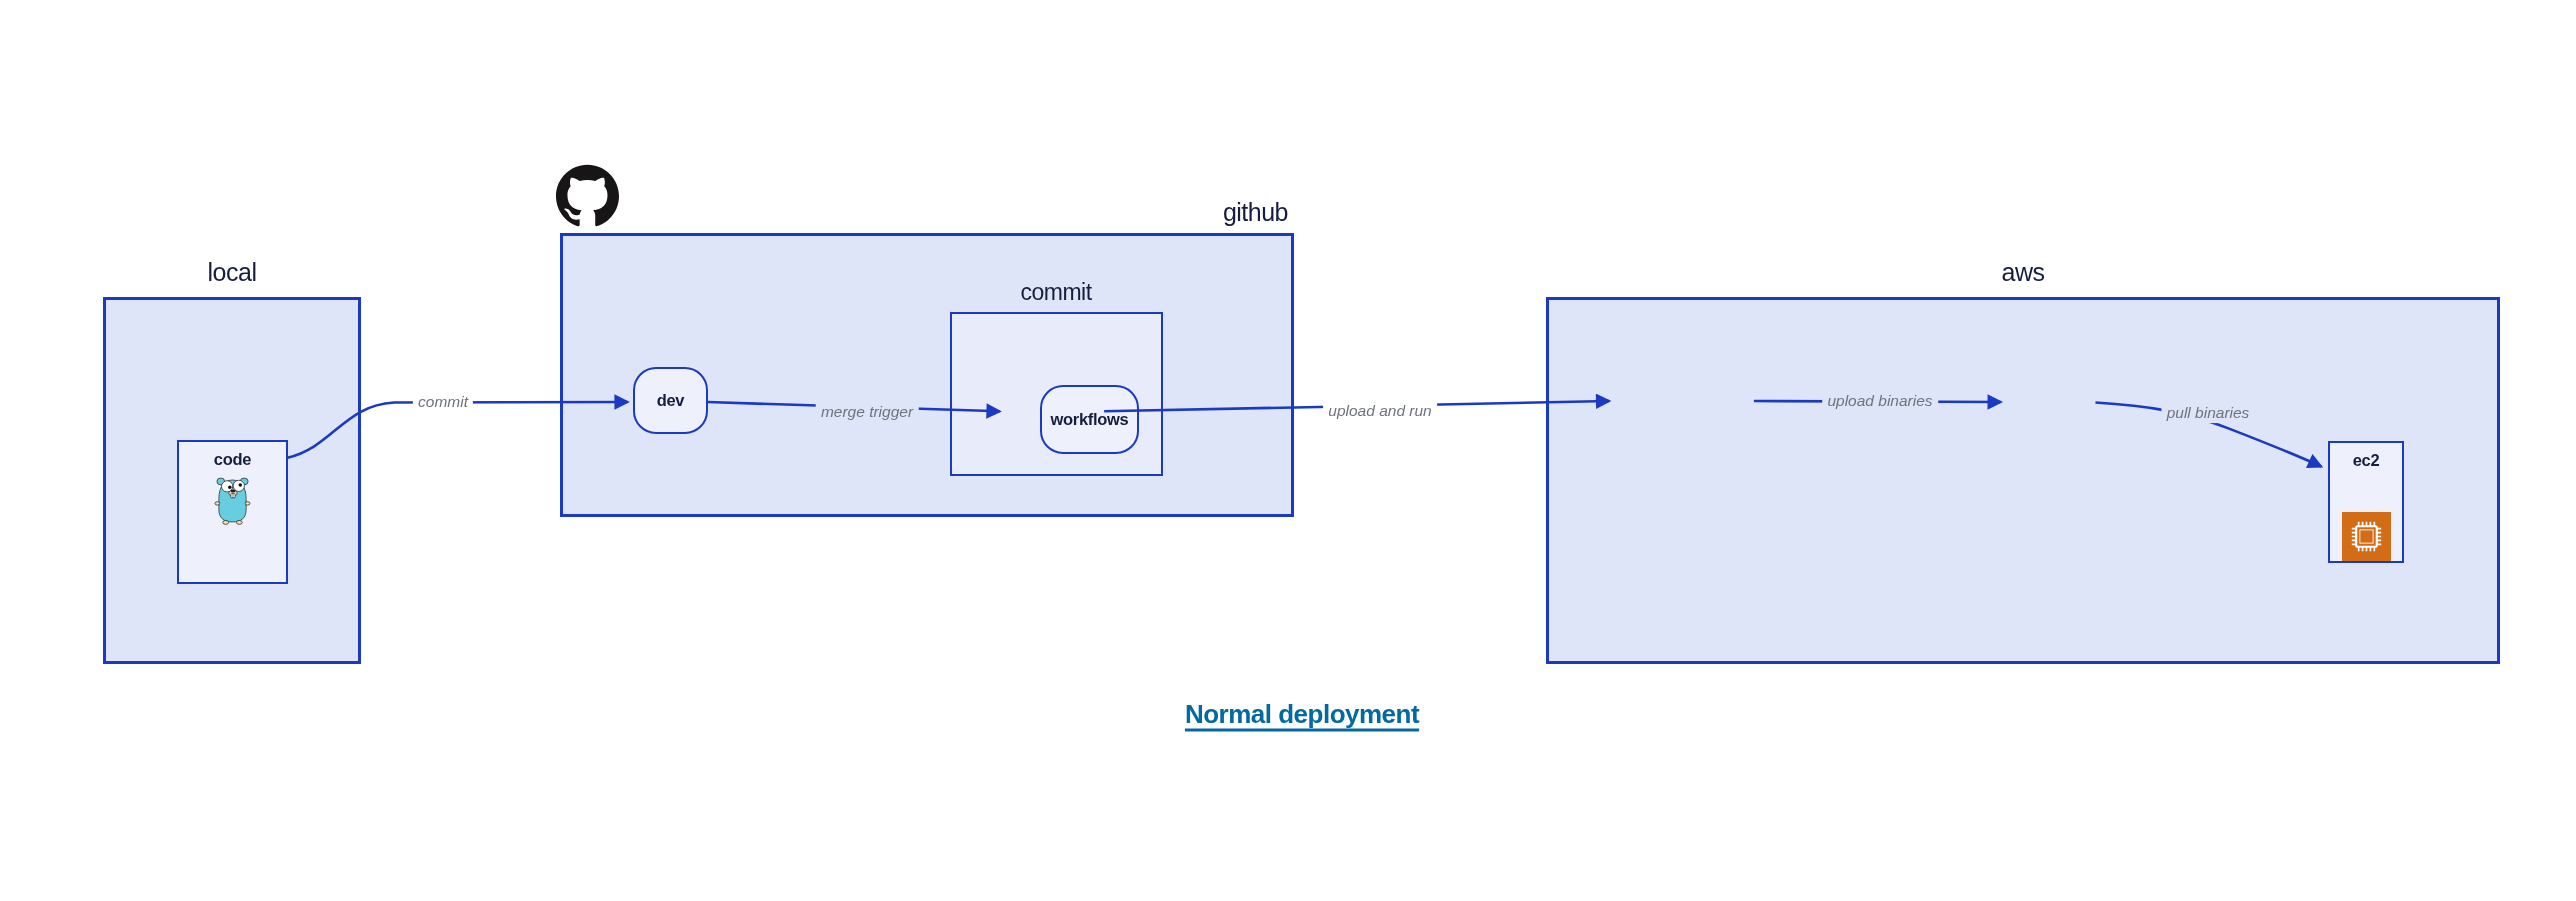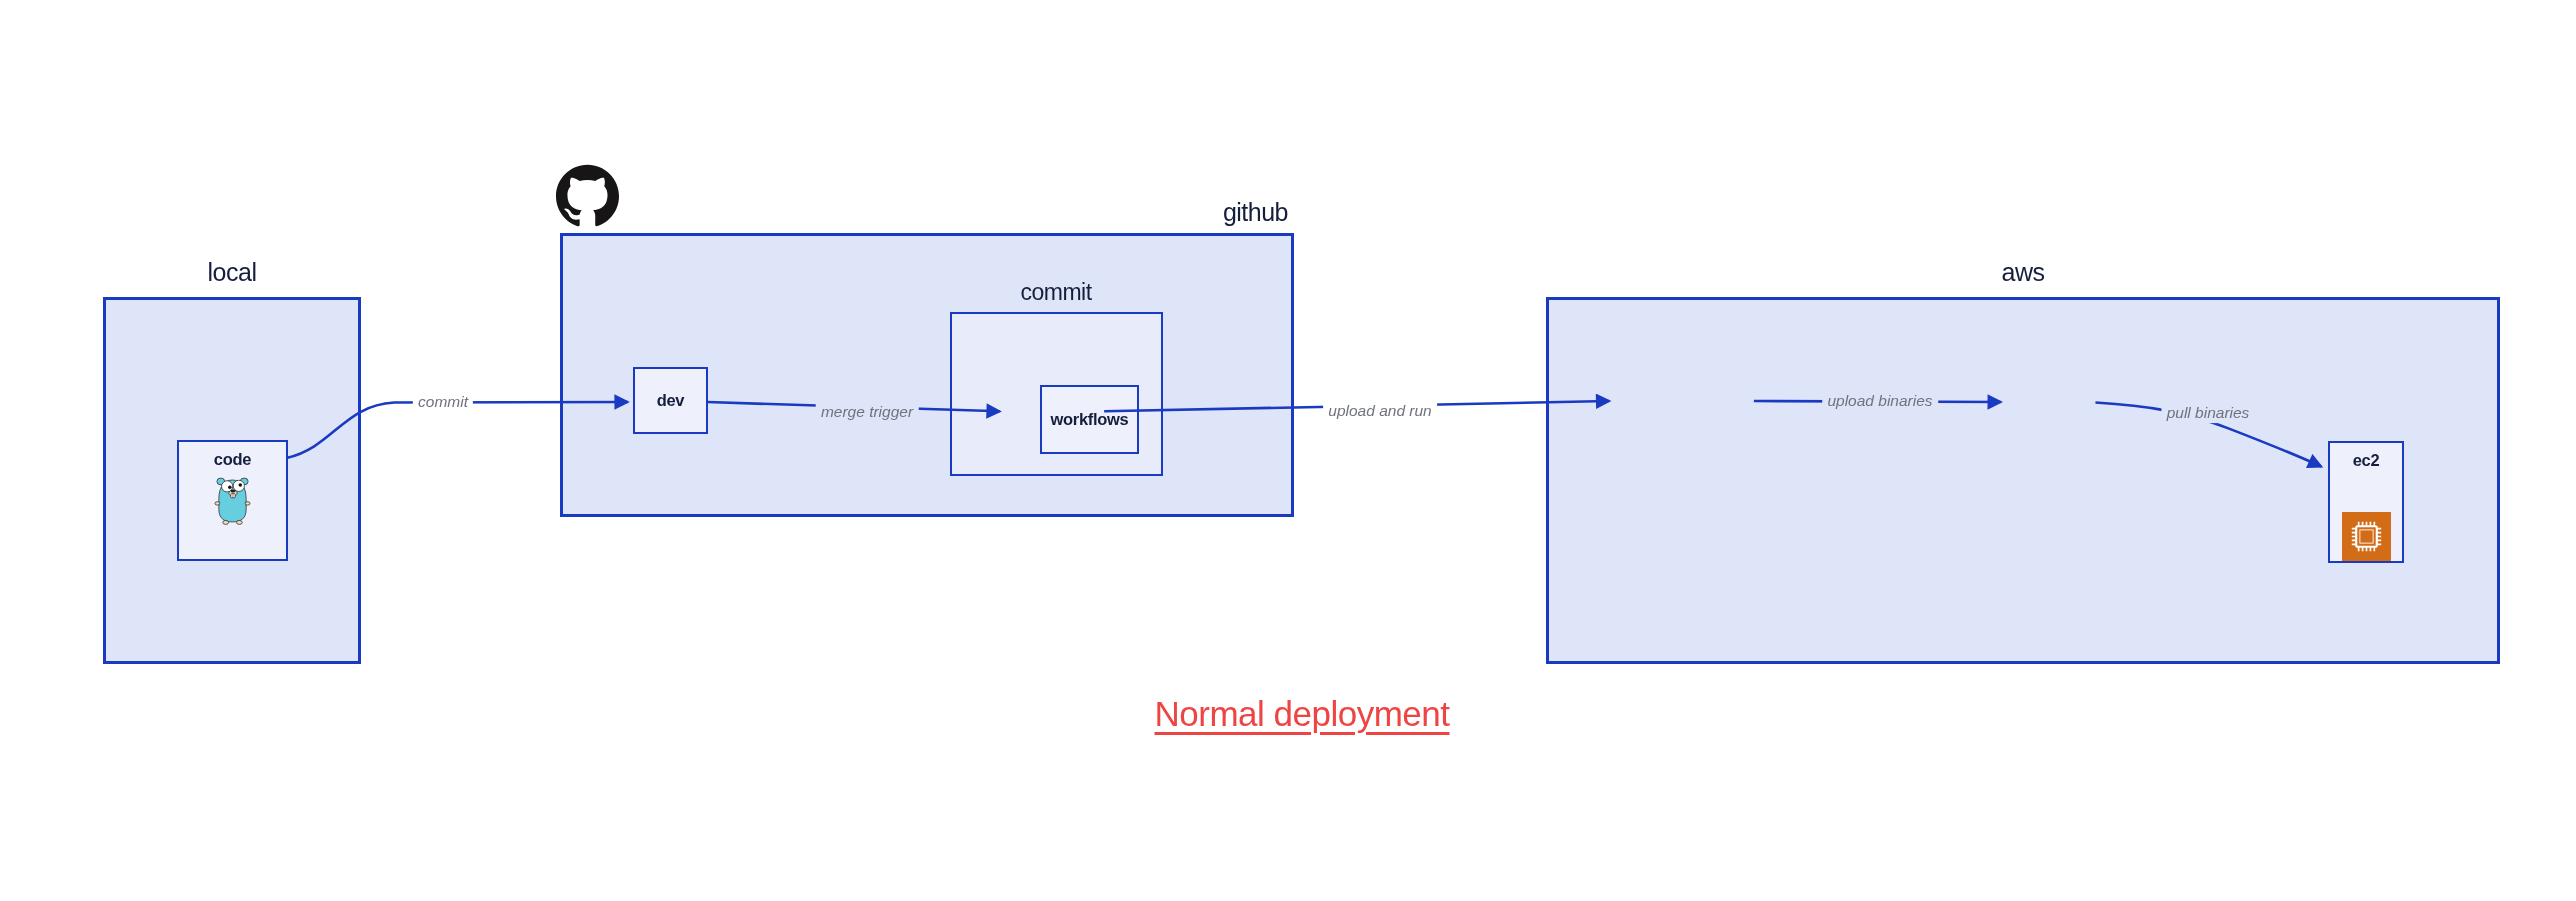--- a/index.html
+++ b/index.html
@@ -18,21 +18,21 @@
   
   .group-box{position:absolute;box-sizing:border-box;border:3.1px solid var(--border-blue);
              background:var(--outer-fill);z-index:1;}
   .master-box{position:absolute;box-sizing:border-box;border:2.6px solid var(--border-blue);
              background:var(--master-fill);z-index:2;}
 
   
   .node-box{position:absolute;box-sizing:border-box;border:2.6px solid var(--border-blue);
             background:var(--node-fill);z-index:2;display:flex;flex-direction:column;
             align-items:center;}
-  .node-box.center{justify-content:center;}
+  .node-box.center{justify-content:center;border-radius:23px;}
   .node-label{font-weight:bold;font-size:16.5px;color:var(--navy);letter-spacing:-0.3px;line-height:1.1;}
   .node-box .icon-wrap{margin-top:5.2px;line-height:0;}
   .node-box.pad{padding-top:8.2px;}
 
   
   .section-label{position:absolute;font-size:25px;color:var(--navy);letter-spacing:-0.5px;
                  z-index:4;white-space:nowrap;transform:translate(-50%,-50%);}
   .section-label.right-anchor{transform:translate(-100%,-50%);}
   .section-label.mid{font-size:23px;}
 
@@ -45,21 +45,21 @@
               font-style:italic;font-size:15.5px;color:var(--edge-gray);
               padding:1px 5.2px;white-space:nowrap;line-height:1.15;}
   .bg-white{background:#ffffff;}
   .bg-fill{background:var(--outer-fill);}
 
   
   .gh-logo{position:absolute;z-index:4;line-height:0;}
 
   
   .diagram-title{position:absolute;z-index:4;transform:translate(-50%,-50%);
-                 font-size:35px;font-weight:400;color:#ef4444;letter-spacing:-0.5px;
+                 font-size:26px;font-weight:700;color:#0369a1;letter-spacing:-0.5px;
                  text-decoration:underline;text-decoration-thickness:3.1px;text-underline-offset:6.2px;
                  white-space:nowrap;}
 </style>
 </head>
 <body>
 
 <div class="canvas">
 
   <div class="group-box" style="left:103px;top:297px;width:258px;height:367px;"></div>
   <div class="group-box" style="left:560px;top:233px;width:734px;height:284px;"></div>
@@ -89,21 +89,21 @@
     <path class="edge-path" marker-end="url(#ah)" d="M 3404 778 L 3883 780"></path>
     <path class="edge-path" marker-end="url(#ah)" d="M 4067 781 C 4170 787 4245 800 4325 831 C 4400 860 4455 882 4505 905"></path>
   </svg>
 
   <div class="edge-label bg-white" style="left:443px;top:402px;">commit</div>
   <div class="edge-label bg-fill" style="left:867px;top:412px;">merge trigger</div>
   <div class="edge-label bg-white" style="left:1380px;top:411px;">upload and run</div>
   <div class="edge-label bg-fill" style="left:1880px;top:401px;">upload binaries</div>
   <div class="edge-label bg-fill" style="left:2208px;top:413px;text-align:right;">pull binaries</div>
 
-  <div class="node-box pad" style="left:177px;top:440px;width:111px;height:121px;">
+  <div class="node-box pad" style="left:177px;top:440px;width:111px;height:144px;">
     <span class="node-label">code</span>
     <span class="icon-wrap">
       <svg viewBox="0 0 80 104" width="39" height="51">
         <g stroke="#2f2f2f" stroke-width="1.6">
           <ellipse cx="16" cy="15" rx="8" ry="7" fill="#67cedf"></ellipse>
           <ellipse cx="64" cy="15" rx="8" ry="7" fill="#67cedf"></ellipse>
           <path d="M12 50 C12 26 24 12 40 12 C56 12 68 26 68 50 L68 72 C68 90 58 98 40 98 C22 98 12 90 12 72 Z" fill="#67cedf"></path>
           <circle cx="29" cy="25" r="11.5" fill="#ffffff"></circle>
           <circle cx="53" cy="24" r="11.5" fill="#ffffff"></circle>
           <circle cx="34.5" cy="27" r="3.6" fill="#111111" stroke="none"></circle>

